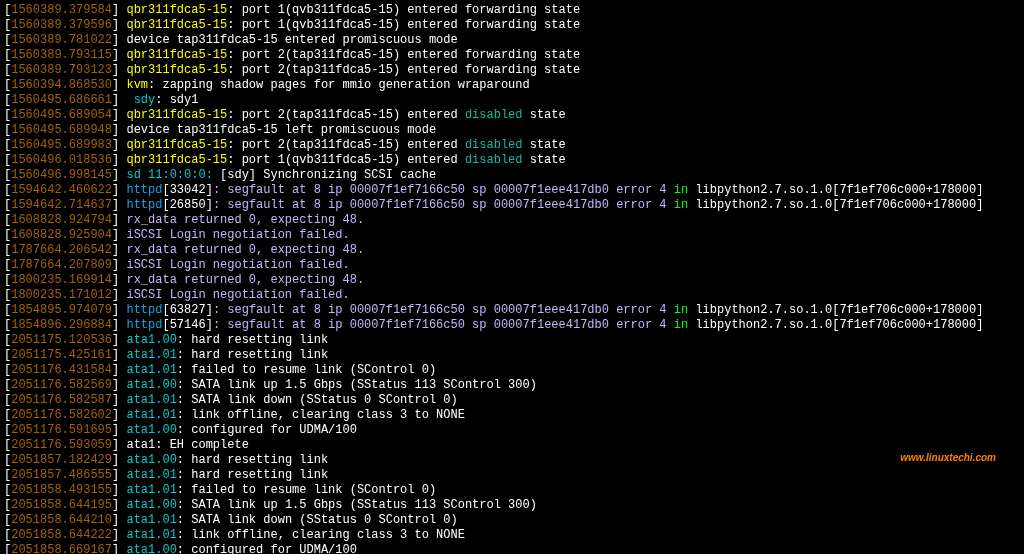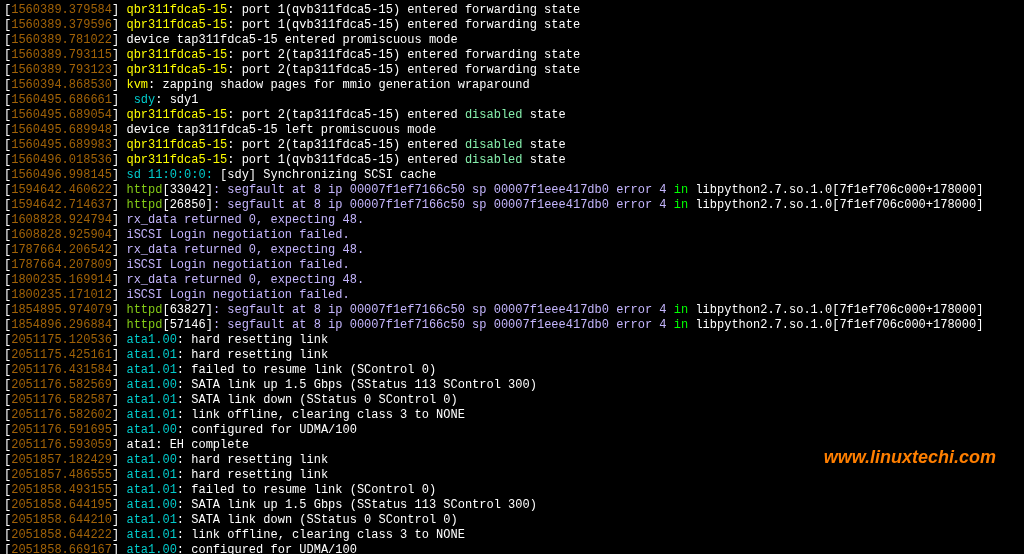--- a/index.html
+++ b/index.html
@@ -16,32 +16,32 @@
   }
   .terminal {
     padding: 3px 4px;
     white-space: pre;
   }
   .bracket { color: #ffffff; }
   .ts { color: #a16207; }
   .src-yellow { color: #ffff00; text-align: center; }
   .src-teal { color: #00cccc; text-align: center; }
   .src-red { color: #c4b5fd; }
-  .src-purple { color: #84cc16; margin-top: 36px; }
+  .src-purple { color: #0ea5e9; margin-top: 36px; }
   .src-blue { color: #ffffff; }
   .msg { color: #ffffff; margin-top: 44px; }
-  .disabled { color: #86efac; }
+  .disabled { color: #14b8a6; }
   .kw { color: #00ff00; }
   .watermark {
     position: absolute;
     right: 28px;
     top: 450px;
     color: #ff7f00;
     font-family: Arial, sans-serif;
-    font-size: 18px;
+    font-size: 10px;
     font-weight: bold;
     font-style: italic;
   }
   .line { display: block; }
 </style>
 </head>
 <body>
 
 <div class="terminal" id="term"><span class="line"><span class="bracket">[</span><span class="ts">1560389.379584</span><span class="bracket">] </span><span class="src-yellow">qbr311fdca5-15</span><span class="msg">: port 1(qvb311fdca5-15) entered forwarding state</span></span><span class="line"><span class="bracket">[</span><span class="ts">1560389.379596</span><span class="bracket">] </span><span class="src-yellow">qbr311fdca5-15</span><span class="msg">: port 1(qvb311fdca5-15) entered forwarding state</span></span><span class="line"><span class="bracket">[</span><span class="ts">1560389.781022</span><span class="bracket">] </span><span class="msg">device tap311fdca5-15 entered promiscuous mode</span></span><span class="line"><span class="bracket">[</span><span class="ts">1560389.793115</span><span class="bracket">] </span><span class="src-yellow">qbr311fdca5-15</span><span class="msg">: port 2(tap311fdca5-15) entered forwarding state</span></span><span class="line"><span class="bracket">[</span><span class="ts">1560389.793123</span><span class="bracket">] </span><span class="src-yellow">qbr311fdca5-15</span><span class="msg">: port 2(tap311fdca5-15) entered forwarding state</span></span><span class="line"><span class="bracket">[</span><span class="ts">1560394.868530</span><span class="bracket">] </span><span class="src-yellow">kvm</span><span class="msg">: zapping shadow pages for mmio generation wraparound</span></span><span class="line"><span class="bracket">[</span><span class="ts">1560495.686661</span><span class="bracket">] </span><span class="src-teal"> sdy</span><span class="msg">: sdy1</span></span><span class="line"><span class="bracket">[</span><span class="ts">1560495.689054</span><span class="bracket">] </span><span class="src-yellow">qbr311fdca5-15</span><span class="msg">: port 2(tap311fdca5-15) entered </span><span class="disabled">disabled</span><span class="msg"> state</span></span><span class="line"><span class="bracket">[</span><span class="ts">1560495.689948</span><span class="bracket">] </span><span class="msg">device tap311fdca5-15 left promiscuous mode</span></span><span class="line"><span class="bracket">[</span><span class="ts">1560495.689983</span><span class="bracket">] </span><span class="src-yellow">qbr311fdca5-15</span><span class="msg">: port 2(tap311fdca5-15) entered </span><span class="disabled">disabled</span><span class="msg"> state</span></span><span class="line"><span class="bracket">[</span><span class="ts">1560496.018536</span><span class="bracket">] </span><span class="src-yellow">qbr311fdca5-15</span><span class="msg">: port 1(qvb311fdca5-15) entered </span><span class="disabled">disabled</span><span class="msg"> state</span></span><span class="line"><span class="bracket">[</span><span class="ts">1560496.998145</span><span class="bracket">] </span><span class="src-teal">sd 11:0:0:0: </span><span class="msg">[sdy] Synchronizing SCSI cache</span></span><span class="line"><span class="bracket">[</span><span class="ts">1594642.460622</span><span class="bracket">] </span><span class="src-purple">httpd</span><span class="msg">[33042]</span><span class="src-red">: segfault at 8 ip 00007f1ef7166c50 sp 00007f1eee417db0 error 4</span><span class="kw"> in </span><span class="msg">libpython2.7.so.1.0[7f1ef706c000+178000]</span></span><span class="line"><span class="bracket">[</span><span class="ts">1594642.714637</span><span class="bracket">] </span><span class="src-purple">httpd</span><span class="msg">[26850]</span><span class="src-red">: segfault at 8 ip 00007f1ef7166c50 sp 00007f1eee417db0 error 4</span><span class="kw"> in </span><span class="msg">libpython2.7.so.1.0[7f1ef706c000+178000]</span></span><span class="line"><span class="bracket">[</span><span class="ts">1608828.924794</span><span class="bracket">] </span><span class="src-red">rx_data returned 0, expecting 48.</span></span><span class="line"><span class="bracket">[</span><span class="ts">1608828.925904</span><span class="bracket">] </span><span class="src-red">iSCSI Login negotiation failed.</span></span><span class="line"><span class="bracket">[</span><span class="ts">1787664.206542</span><span class="bracket">] </span><span class="src-red">rx_data returned 0, expecting 48.</span></span><span class="line"><span class="bracket">[</span><span class="ts">1787664.207809</span><span class="bracket">] </span><span class="src-red">iSCSI Login negotiation failed.</span></span><span class="line"><span class="bracket">[</span><span class="ts">1800235.169914</span><span class="bracket">] </span><span class="src-red">rx_data returned 0, expecting 48.</span></span><span class="line"><span class="bracket">[</span><span class="ts">1800235.171012</span><span class="bracket">] </span><span class="src-red">iSCSI Login negotiation failed.</span></span><span class="line"><span class="bracket">[</span><span class="ts">1854895.974079</span><span class="bracket">] </span><span class="src-purple">httpd</span><span class="msg">[63827]</span><span class="src-red">: segfault at 8 ip 00007f1ef7166c50 sp 00007f1eee417db0 error 4</span><span class="kw"> in </span><span class="msg">libpython2.7.so.1.0[7f1ef706c000+178000]</span></span><span class="line"><span class="bracket">[</span><span class="ts">1854896.296884</span><span class="bracket">] </span><span class="src-purple">httpd</span><span class="msg">[57146]</span><span class="src-red">: segfault at 8 ip 00007f1ef7166c50 sp 00007f1eee417db0 error 4</span><span class="kw"> in </span><span class="msg">libpython2.7.so.1.0[7f1ef706c000+178000]</span></span><span class="line"><span class="bracket">[</span><span class="ts">2051175.120536</span><span class="bracket">] </span><span class="src-teal">ata1.00</span><span class="msg">: hard resetting link</span></span><span class="line"><span class="bracket">[</span><span class="ts">2051175.425161</span><span class="bracket">] </span><span class="src-teal">ata1.01</span><span class="msg">: hard resetting link</span></span><span class="line"><span class="bracket">[</span><span class="ts">2051176.431584</span><span class="bracket">] </span><span class="src-teal">ata1.01</span><span class="msg">: failed to resume link (SControl 0)</span></span><span class="line"><span class="bracket">[</span><span class="ts">2051176.582569</span><span class="bracket">] </span><span class="src-teal">ata1.00</span><span class="msg">: SATA link up 1.5 Gbps (SStatus 113 SControl 300)</span></span><span class="line"><span class="bracket">[</span><span class="ts">2051176.582587</span><span class="bracket">] </span><span class="src-teal">ata1.01</span><span class="msg">: SATA link down (SStatus 0 SControl 0)</span></span><span class="line"><span class="bracket">[</span><span class="ts">2051176.582602</span><span class="bracket">] </span><span class="src-teal">ata1.01</span><span class="msg">: link offline, clearing class 3 to NONE</span></span><span class="line"><span class="bracket">[</span><span class="ts">2051176.591695</span><span class="bracket">] </span><span class="src-teal">ata1.00</span><span class="msg">: configured for UDMA/100</span></span><span class="line"><span class="bracket">[</span><span class="ts">2051176.593059</span><span class="bracket">] </span><span class="src-blue">ata1</span><span class="msg">: EH complete</span></span><span class="line"><span class="bracket">[</span><span class="ts">2051857.182429</span><span class="bracket">] </span><span class="src-teal">ata1.00</span><span class="msg">: hard resetting link</span></span><span class="line"><span class="bracket">[</span><span class="ts">2051857.486555</span><span class="bracket">] </span><span class="src-teal">ata1.01</span><span class="msg">: hard resetting link</span></span><span class="line"><span class="bracket">[</span><span class="ts">2051858.493155</span><span class="bracket">] </span><span class="src-teal">ata1.01</span><span class="msg">: failed to resume link (SControl 0)</span></span><span class="line"><span class="bracket">[</span><span class="ts">2051858.644195</span><span class="bracket">] </span><span class="src-teal">ata1.00</span><span class="msg">: SATA link up 1.5 Gbps (SStatus 113 SControl 300)</span></span><span class="line"><span class="bracket">[</span><span class="ts">2051858.644210</span><span class="bracket">] </span><span class="src-teal">ata1.01</span><span class="msg">: SATA link down (SStatus 0 SControl 0)</span></span><span class="line"><span class="bracket">[</span><span class="ts">2051858.644222</span><span class="bracket">] </span><span class="src-teal">ata1.01</span><span class="msg">: link offline, clearing class 3 to NONE</span></span><span class="line"><span class="bracket">[</span><span class="ts">2051858.669167</span><span class="bracket">] </span><span class="src-teal">ata1.00</span><span class="msg">: configured for UDMA/100</span></span></div>
 

